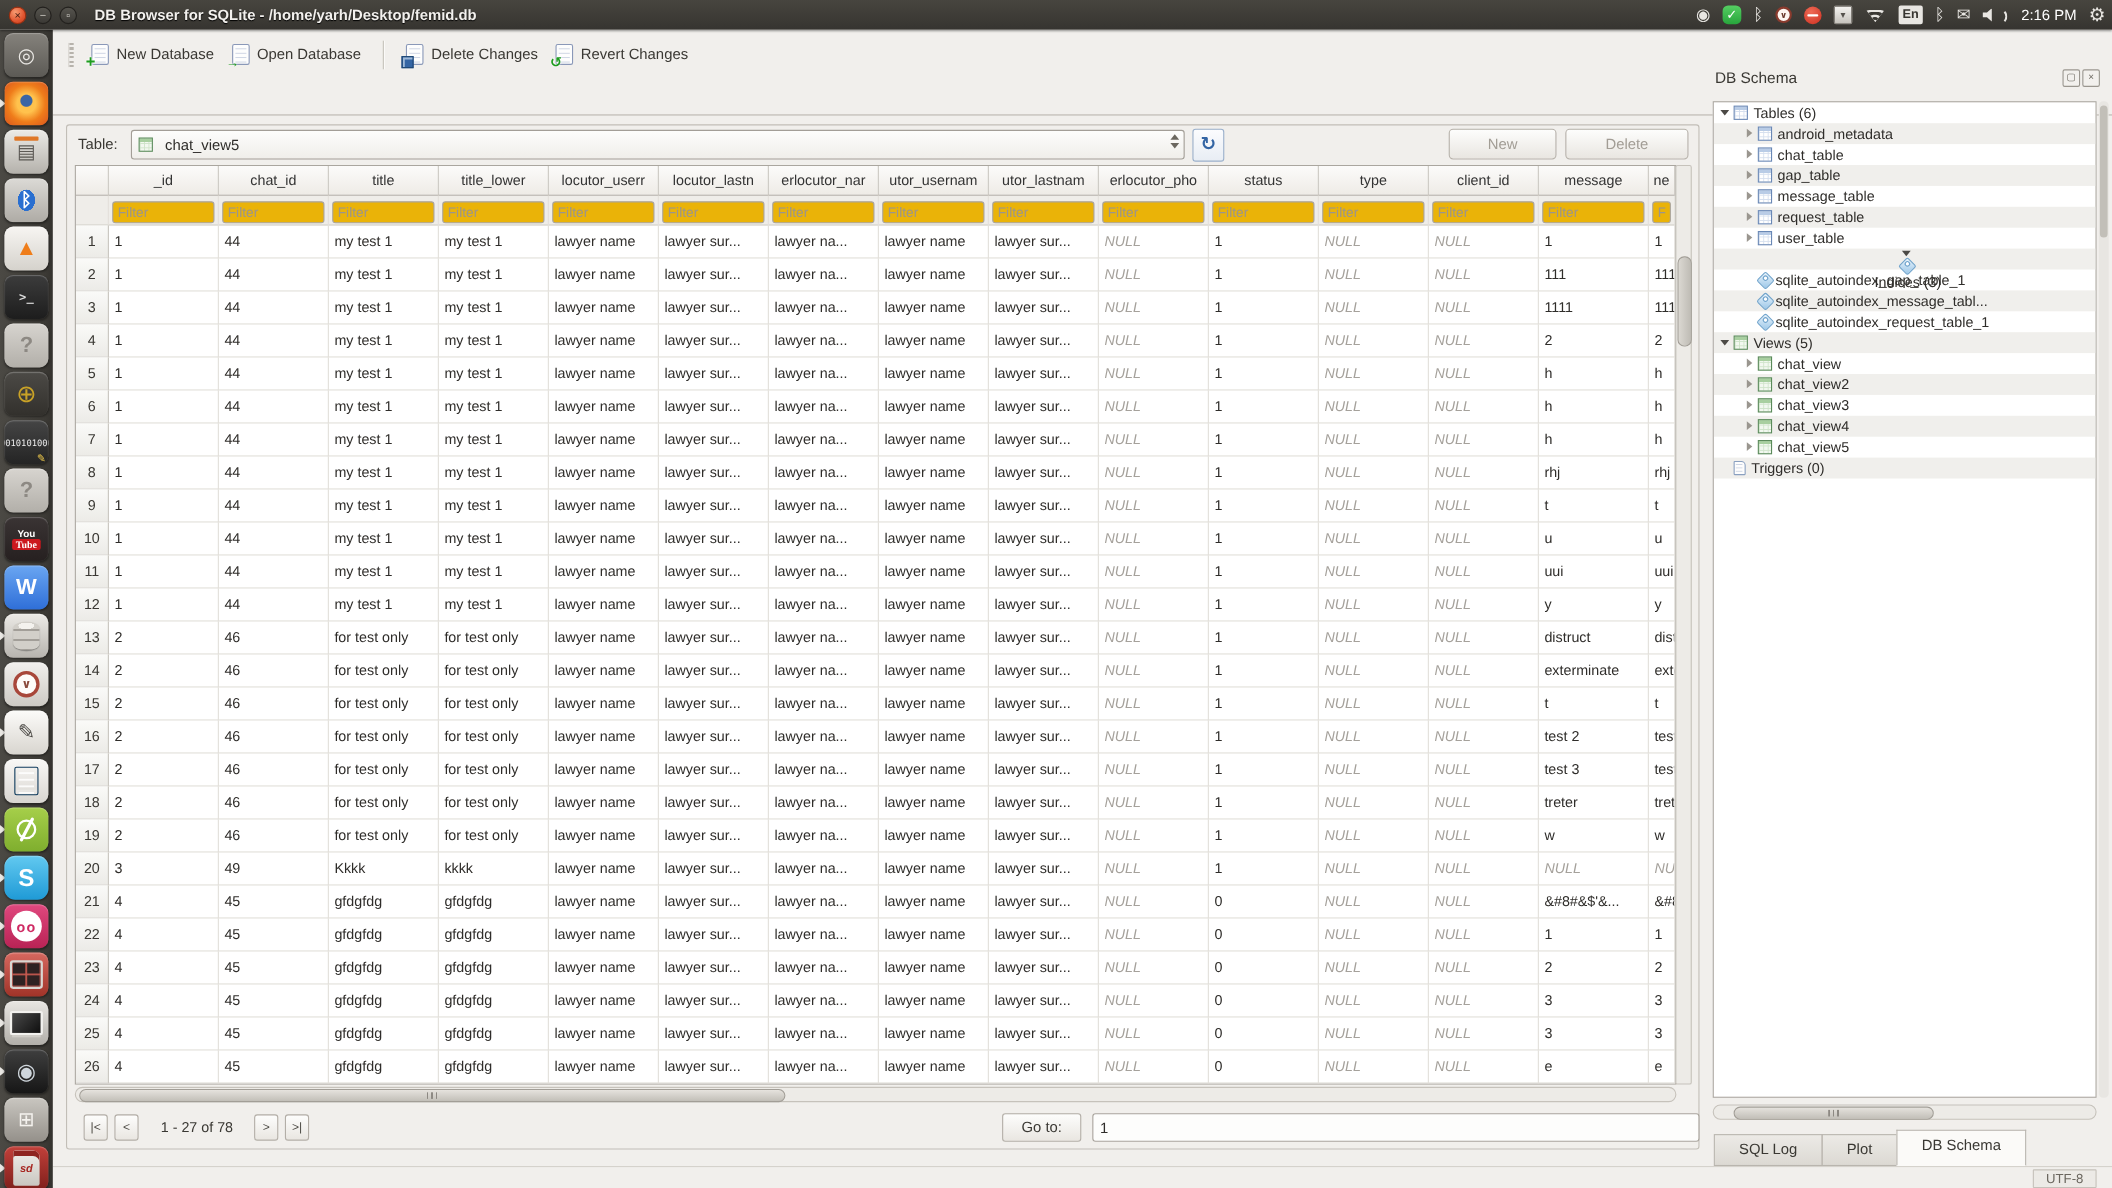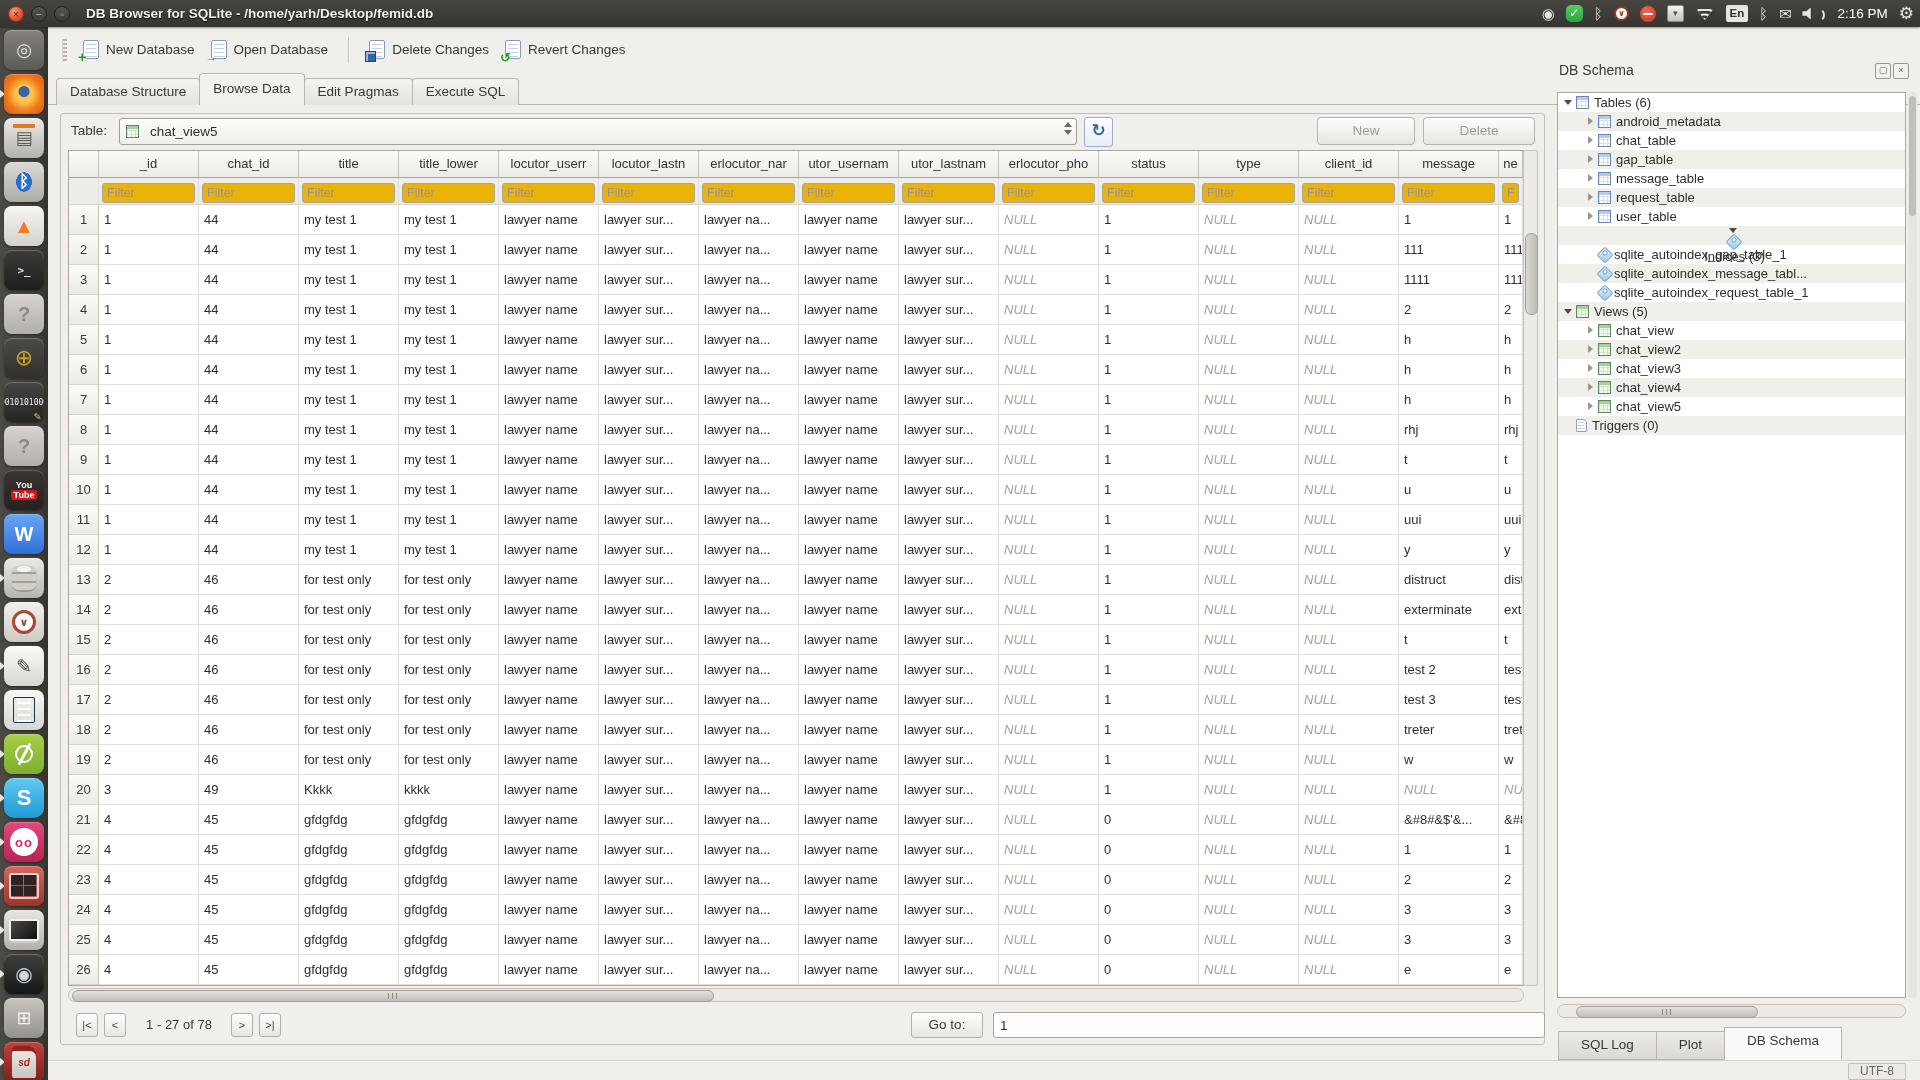--- a/index.html
+++ b/index.html
@@ -50,21 +50,21 @@
   .tile-archive{background:linear-gradient(#ecebe7,#b4b1ab);color:#5d5a55;font-size:18px;}
   .tile-archive::before{content:"";position:absolute;top:6px;left:9px;width:22px;height:4px;background:#e07828;border-radius:1px;}
   .tile-bluetooth{background:radial-gradient(ellipse 13px 16px at 50% 50%,#2a6fd0 60%,rgba(0,0,0,0) 61%),linear-gradient(#dcdad6,#aeaba5);color:#fff;font-size:17px;font-weight:bold;}
   .tile-vlc{background:linear-gradient(#f7f5f2,#d5d2cc);color:#ef7d1a;font-size:20px;}
   .tile-terminal{background:linear-gradient(#3c3c3c,#1d1d1d);color:#dcdcdc;font-size:11px;font-family:"DejaVu Sans Mono",monospace;font-weight:bold;}
   .tile-unknown{background:linear-gradient(#d7d4cf,#b2afa9);color:#8d8983;font-size:20px;font-weight:bold;}
   .tile-crosshair{background:linear-gradient(#4c4a46,#32302c);color:#c9a227;font-size:22px;}
   .tile-hex{background:linear-gradient(#454545,#242424);color:#ececec;font-size:8px;font-family:"DejaVu Sans Mono",monospace;line-height:9px;text-align:center;}
   .tile-hex::after{content:"✎";position:absolute;right:3px;bottom:1px;color:#e8c44a;font-size:12px;}
   .tile-youtube{background:linear-gradient(#3a3434,#262020);color:#fff;font-size:9px;line-height:10px;flex-direction:column;font-weight:bold;}
-  .tile-youtube .line2{background:#cc181e;border-radius:2px;padding:0 3px;}
+  .tile-youtube .line2{background:#cc181e;border-radius:2px;padding:0 3px;font-family:Liberation Serif, serif;}
   .tile-w{background:linear-gradient(#6aa6f2,#2f6fd8);color:#fff;font-weight:bold;font-size:20px;}
   .tile-db{background:linear-gradient(#eceae6,#b7b4ae);}
   .tile-db::before{content:"";width:24px;height:26px;border-radius:12px/6px;
     background:radial-gradient(ellipse 12px 5px at 12px 4px,#f4f2ee 60%,rgba(0,0,0,0) 61%),
     repeating-linear-gradient(#d2cfc9 0 7px,#a29e98 7px 9px);box-shadow:0 1px 1px rgba(0,0,0,.3);}
   .tile-alarm{background:linear-gradient(#f2f0ed,#cdcac4);}
   .tile-alarm::before{content:"∨";width:24px;height:24px;border-radius:50%;background:#fdfbf9;border:3px solid #a8473a;box-sizing:border-box;
     color:#8a4a3c;font-size:11px;line-height:18px;text-align:center;font-weight:bold;}
   .tile-notes{background:linear-gradient(#fcfbf9,#d8d5cf);color:#4c4a46;font-size:19px;}
   .tile-lo{background:linear-gradient(#f9f8f6,#d8d5d0);}
@@ -374,26 +374,20 @@
           <span>Delete Changes</span>
         </div>
         <div class="tb-btn">
           <span class="ic-page revert-changes-icon"></span>
           <span>Revert Changes</span>
         </div>
       </div>
 
     <div class="tabbar">
       <div class="tabline"></div>
-      <div class="tabs">
-          <div class="tab">Database Structure</div>
-          <div class="tab active">Browse Data</div>
-          <div class="tab">Edit Pragmas</div>
-          <div class="tab">Execute SQL</div>
-        </div>
     </div>
 
     <div class="frame">
       <div class="controls-row">
         <span class="lbl-table">Table:</span>
         <div class="combo">
           <span class="tree-ico ti-view"></span>
           <span class="val">chat_view5</span>
           <span class="combo-spin">
             <span class="spin-up"></span>

